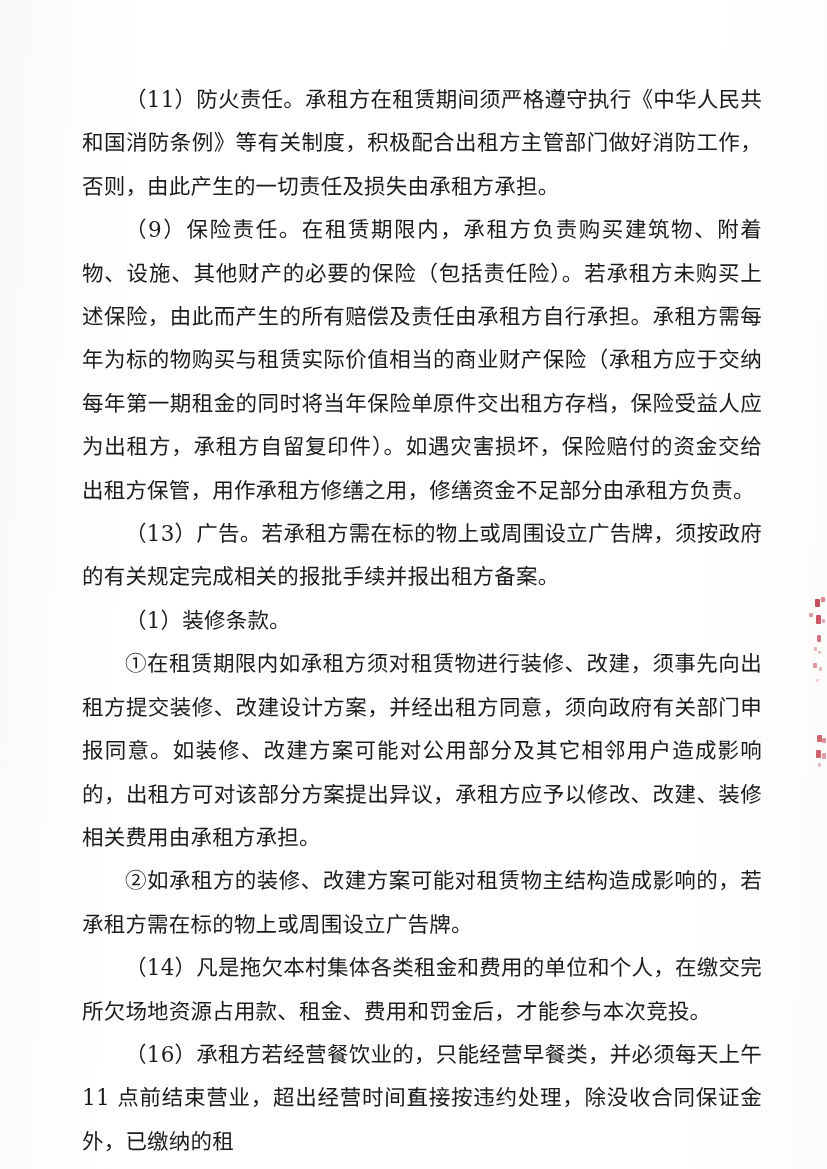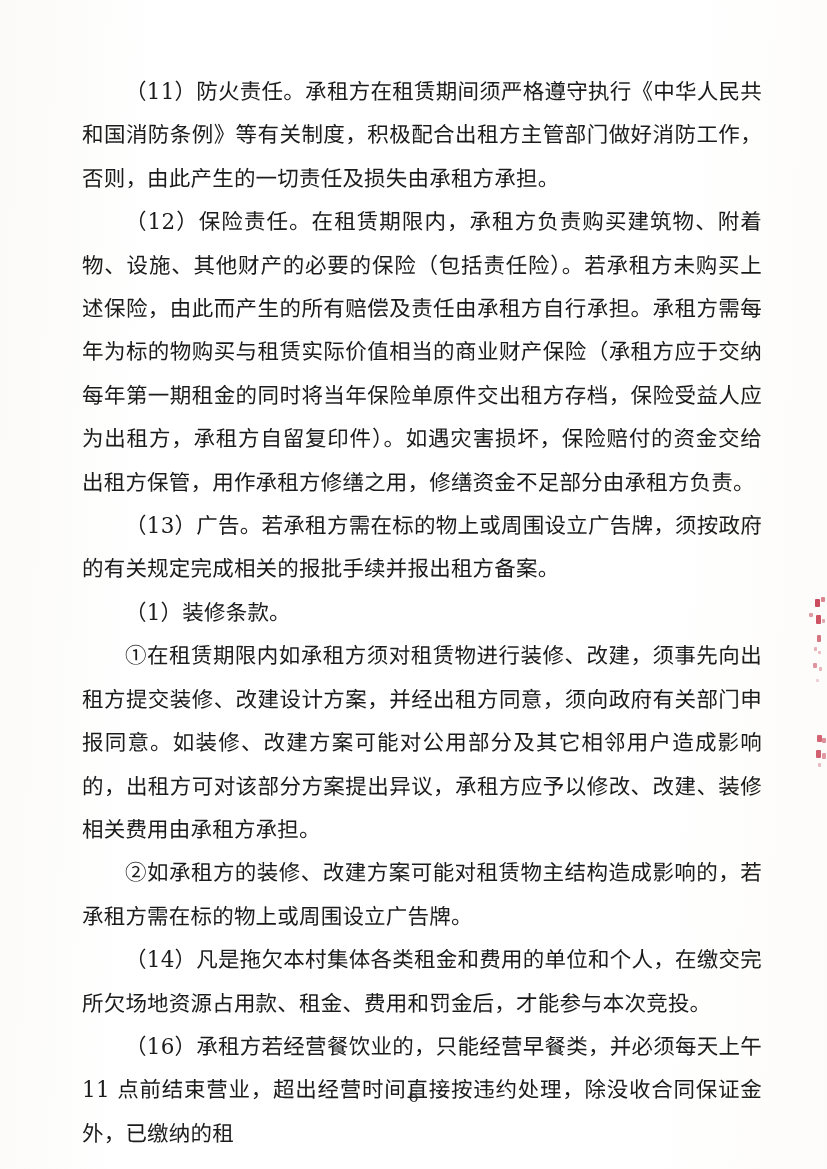--- a/index.html
+++ b/index.html
@@ -26,21 +26,21 @@
     position: absolute;
     inset: 0;
     background:
       linear-gradient(92deg, rgba(250,249,247,0.9) 0%, rgba(255,255,255,1) 18%, rgba(255,255,255,1) 80%, rgba(252,251,249,0.9) 100%);
     pointer-events: none;
     z-index: 0;
   }
   #content {
     position: absolute;
     left: 82px;
-    top: 70px;
+    top: 78px;
     width: 680px;
     z-index: 2;
   }
   p.para {
     margin: 0;
     font-size: 21.5px;
     line-height: 43.4px;
     color: #1b1b1b;
     text-align: justify;
     text-justify: inter-ideograph;
@@ -106,21 +106,21 @@
     <div class="seal-frag" style="left:21px; top:143px; width:4px; height:5px; opacity:0.50;"></div>
     <div class="seal-frag" style="left:15px; top:155px; width:5px; height:8px; opacity:0.72;"></div>
     <div class="seal-frag" style="left:21px; top:158px; width:4px; height:6px; opacity:0.45;"></div>
     <div class="seal-frag" style="left:17px; top:168px; width:3px; height:4px; opacity:0.30;"></div>
   </div>
 
   <div id="content">
 
     <p class="para indent">（11）防火责任。承租方在租赁期间须严格遵守执行《中华人民共和国消防条例》等有关制度，积极配合出租方主管部门做好消防工作，否则，由此产生的一切责任及损失由承租方承担。</p>
 
-    <p class="para indent">（12）保险责任。在租赁期限内，承租方负责购买建筑物、附着物、设施、其他财产的必要的保险（包括责任险）。若承租方未购买上述保险，由此而产生的所有赔偿及责任由承租方自行承担。承租方需每年为标的物购买与租赁实际价值相当的商业财产保险（承租方应于交纳每年第一期租金的同时将当年保险单原件交出租方存档，保险受益人应为出租方，承租方自留复印件）。如遇灾害损坏，保险赔付的资金交给出租方保管，用作承租方修缮之用，修缮资金不足部分由承租方负责。</p>
+    <p class="para indent">（9）保险责任。在租赁期限内，承租方负责购买建筑物、附着物、设施、其他财产的必要的保险（包括责任险）。若承租方未购买上述保险，由此而产生的所有赔偿及责任由承租方自行承担。承租方需每年为标的物购买与租赁实际价值相当的商业财产保险（承租方应于交纳每年第一期租金的同时将当年保险单原件交出租方存档，保险受益人应为出租方，承租方自留复印件）。如遇灾害损坏，保险赔付的资金交给出租方保管，用作承租方修缮之用，修缮资金不足部分由承租方负责。</p>
 
     <p class="para indent">（13）广告。若承租方需在标的物上或周围设立广告牌，须按政府的有关规定完成相关的报批手续并报出租方备案。</p>
 
     <p class="para indent">（1）装修条款。</p>
 
     <p class="para indent-circ">①在租赁期限内如承租方须对租赁物进行装修、改建，须事先向出租方提交装修、改建设计方案，并经出租方同意，须向政府有关部门申报同意。如装修、改建方案可能对公用部分及其它相邻用户造成影响的，出租方可对该部分方案提出异议，承租方应予以修改、改建、装修相关费用由承租方承担。</p>
 
     <p class="para indent-circ">②如承租方的装修、改建方案可能对租赁物主结构造成影响的，若承租方需在标的物上或周围设立广告牌。</p>
 
     <p class="para indent">（14）凡是拖欠本村集体各类租金和费用的单位和个人，在缴交完所欠场地资源占用款、租金、费用和罚金后，才能参与本次竞投。</p>

